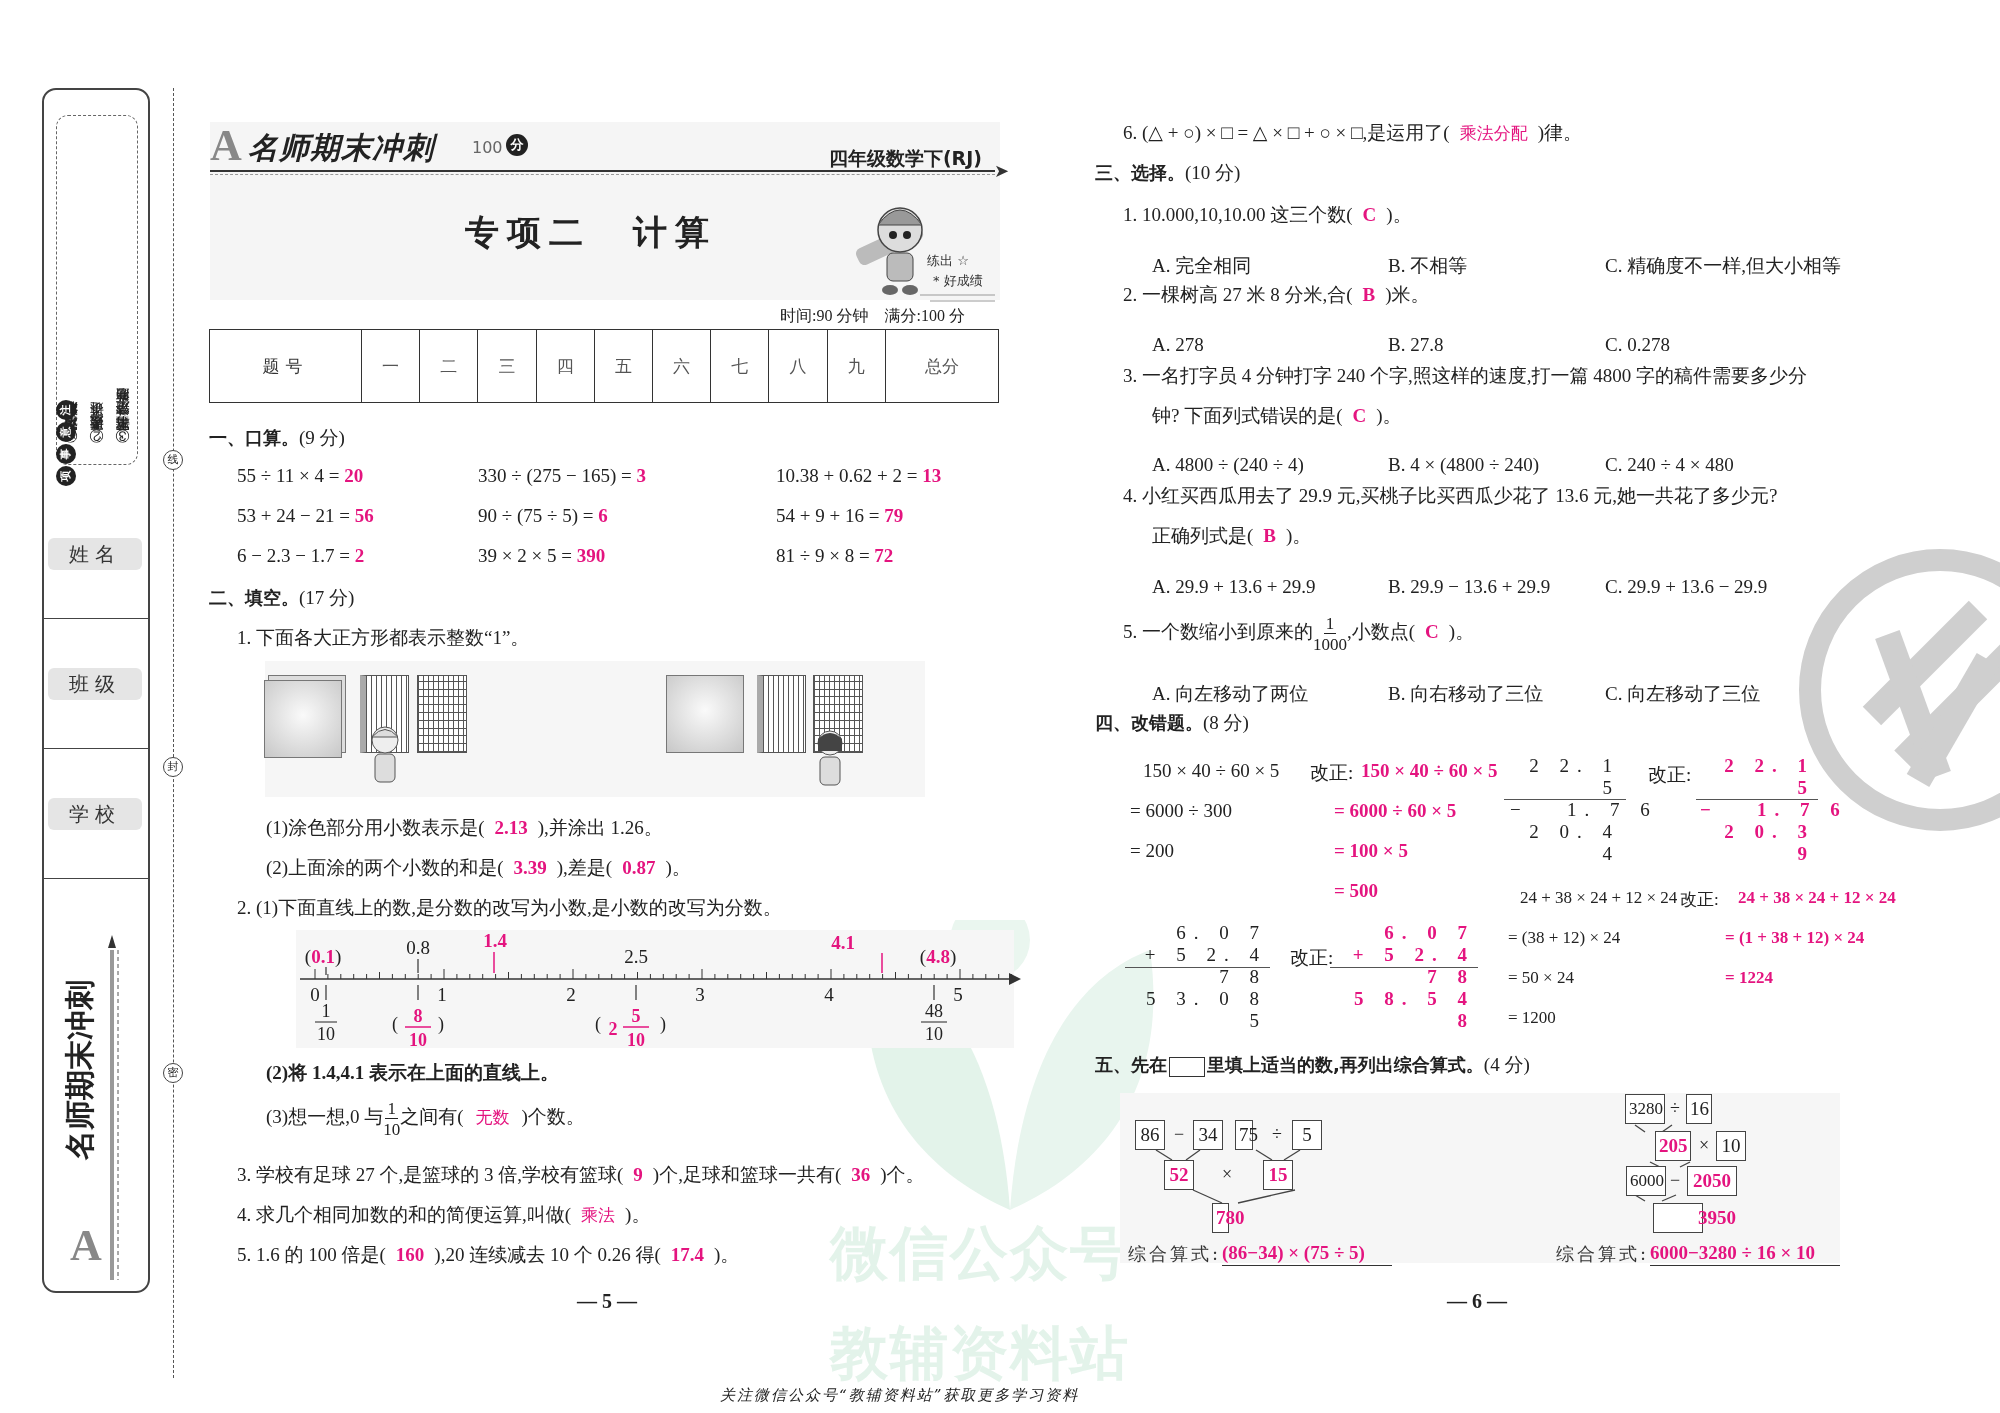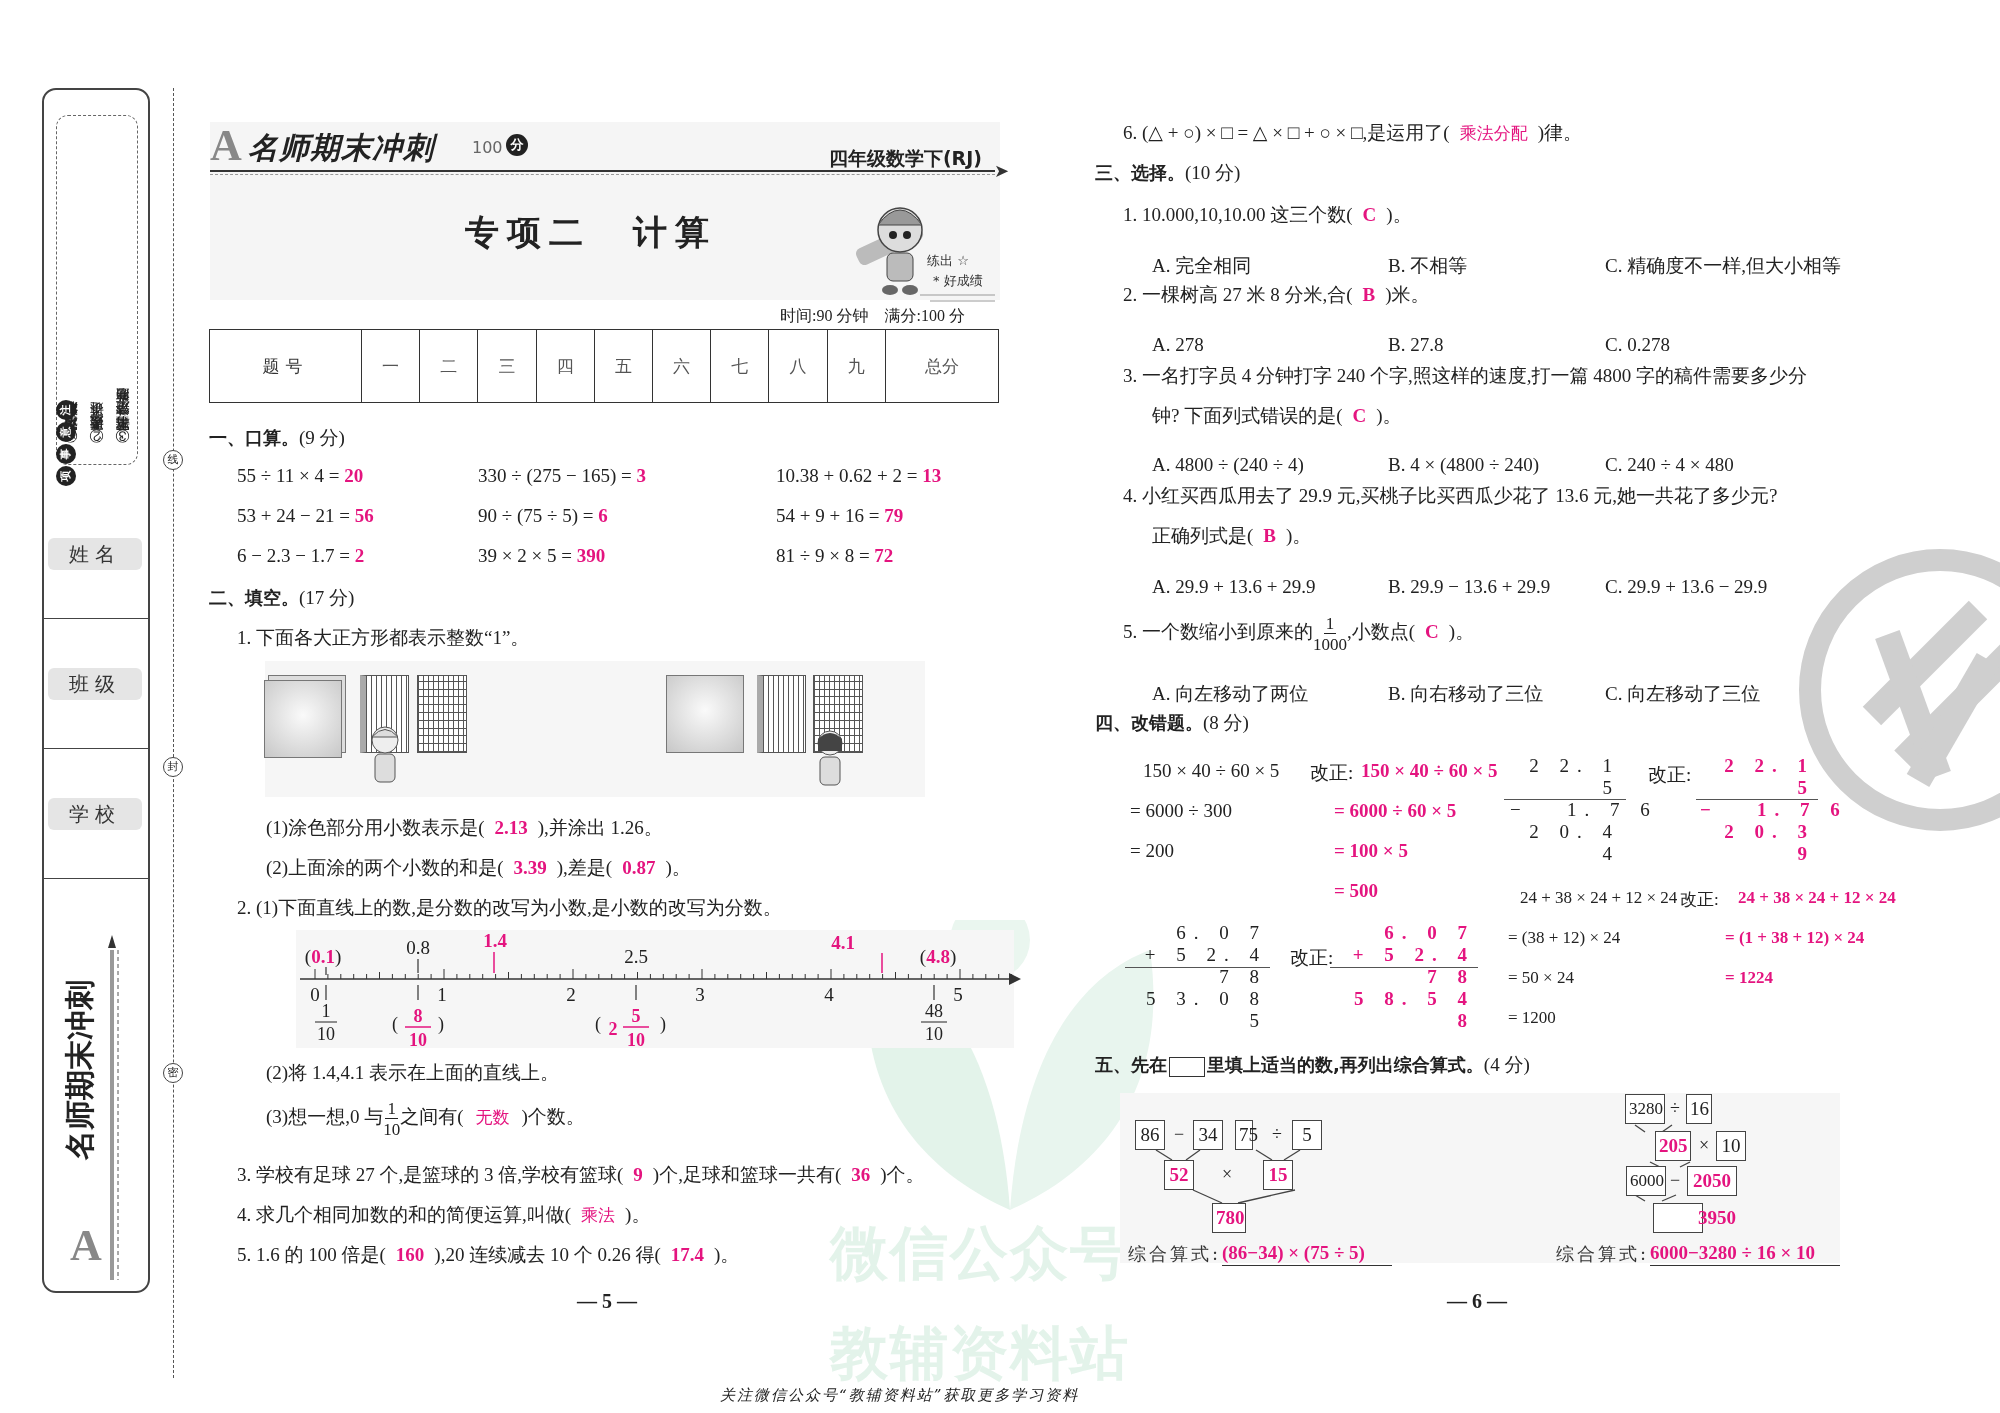--- a/index.html
+++ b/index.html
@@ -334,21 +334,21 @@
     <text x="341" y="97" fill="#e4147f" font-weight="bold">5</text>
       <line x1="328" y1="102" x2="354" y2="102" stroke="#e4147f" stroke-width="1.5"></line>
       <text x="341" y="121" fill="#e4147f" font-weight="bold">10</text>
     <text x="368" y="105" fill="#222">)</text>
     <text x="639" y="92" fill="#222">48</text>
       <line x1="626" y1="97" x2="652" y2="97" stroke="#222"></line>
       <text x="639" y="115" fill="#222">10</text>
   </g>
 </svg>
 
-<div class="q" style="left:266px; top:1060px;">(2)将 1.4,4.1 表示在上面的直线上。</div>
+<div class="q" style="left:266px; top:1060px;font-weight:bold;">(2)将 1.4,4.1 表示在上面的直线上。</div>
 <div class="q" style="left:266px; top:1100px;">
   <span>(3)想一想,0 与</span><span class="frac">
       <span class="n">1</span>
       <span class="d">10</span>
     </span><span>之间有(</span><span class="ans-hand" style="padding:0 12px;">无数</span><span>)个数。</span>
 </div>
 <div class="q" style="left:237px; top:1162px;">
   <span>3. 学校有足球 27 个,是篮球的 3 倍,学校有篮球(</span><span class="ans" style="padding:0 10px;">9</span><span>)个,足球和篮球一共有(</span><span class="ans" style="padding:0 10px;">36</span><span>)个。</span>
 </div>
 <div class="q" style="left:237px; top:1202px;">
@@ -474,21 +474,21 @@
 </svg>
 <div class="box" style="left:1135px; top:1120px; width:30px;">86</div>
 <div class="op" style="left:1174px; top:1124px;">−</div>
 <div class="box" style="left:1193px; top:1120px; width:30px;">34</div>
 <div class="box" style="left:1235px; top:1120px; width:18px;">75</div>
 <div class="op" style="left:1272px; top:1124px;">÷</div>
 <div class="box" style="left:1292px; top:1120px; width:30px;">5</div>
 <div class="box pink" style="left:1164px; top:1160px; width:30px;">52</div>
 <div class="op" style="left:1222px; top:1164px;">×</div>
 <div class="box pink" style="left:1263px; top:1160px; width:30px;">15</div>
-<div class="box pink" style="left:1212px; top:1203px; width:34px;">780</div>
+<div class="box pink" style="left:1212px; top:1203px; width:17px;">780</div>
 <div class="formula-label" style="left:1128px; top:1242px;">综合算式:</div>
 <div class="formula-val" style="left:1222px; top:1242px; width:170px;">(86−34) × (75 ÷ 5)</div>
 
 <svg class="abs" style="left:1620px; top:1090px; width:200px; height:150px;">
   <g stroke="#444" stroke-width="1.3">
     <line x1="15" y1="35" x2="25" y2="42"></line>
       <line x1="52" y1="35" x2="42" y2="42"></line>
     <line x1="30" y1="72" x2="40" y2="77"></line>
       <line x1="70" y1="72" x2="60" y2="77"></line>
     <line x1="15" y1="105" x2="25" y2="111"></line>

